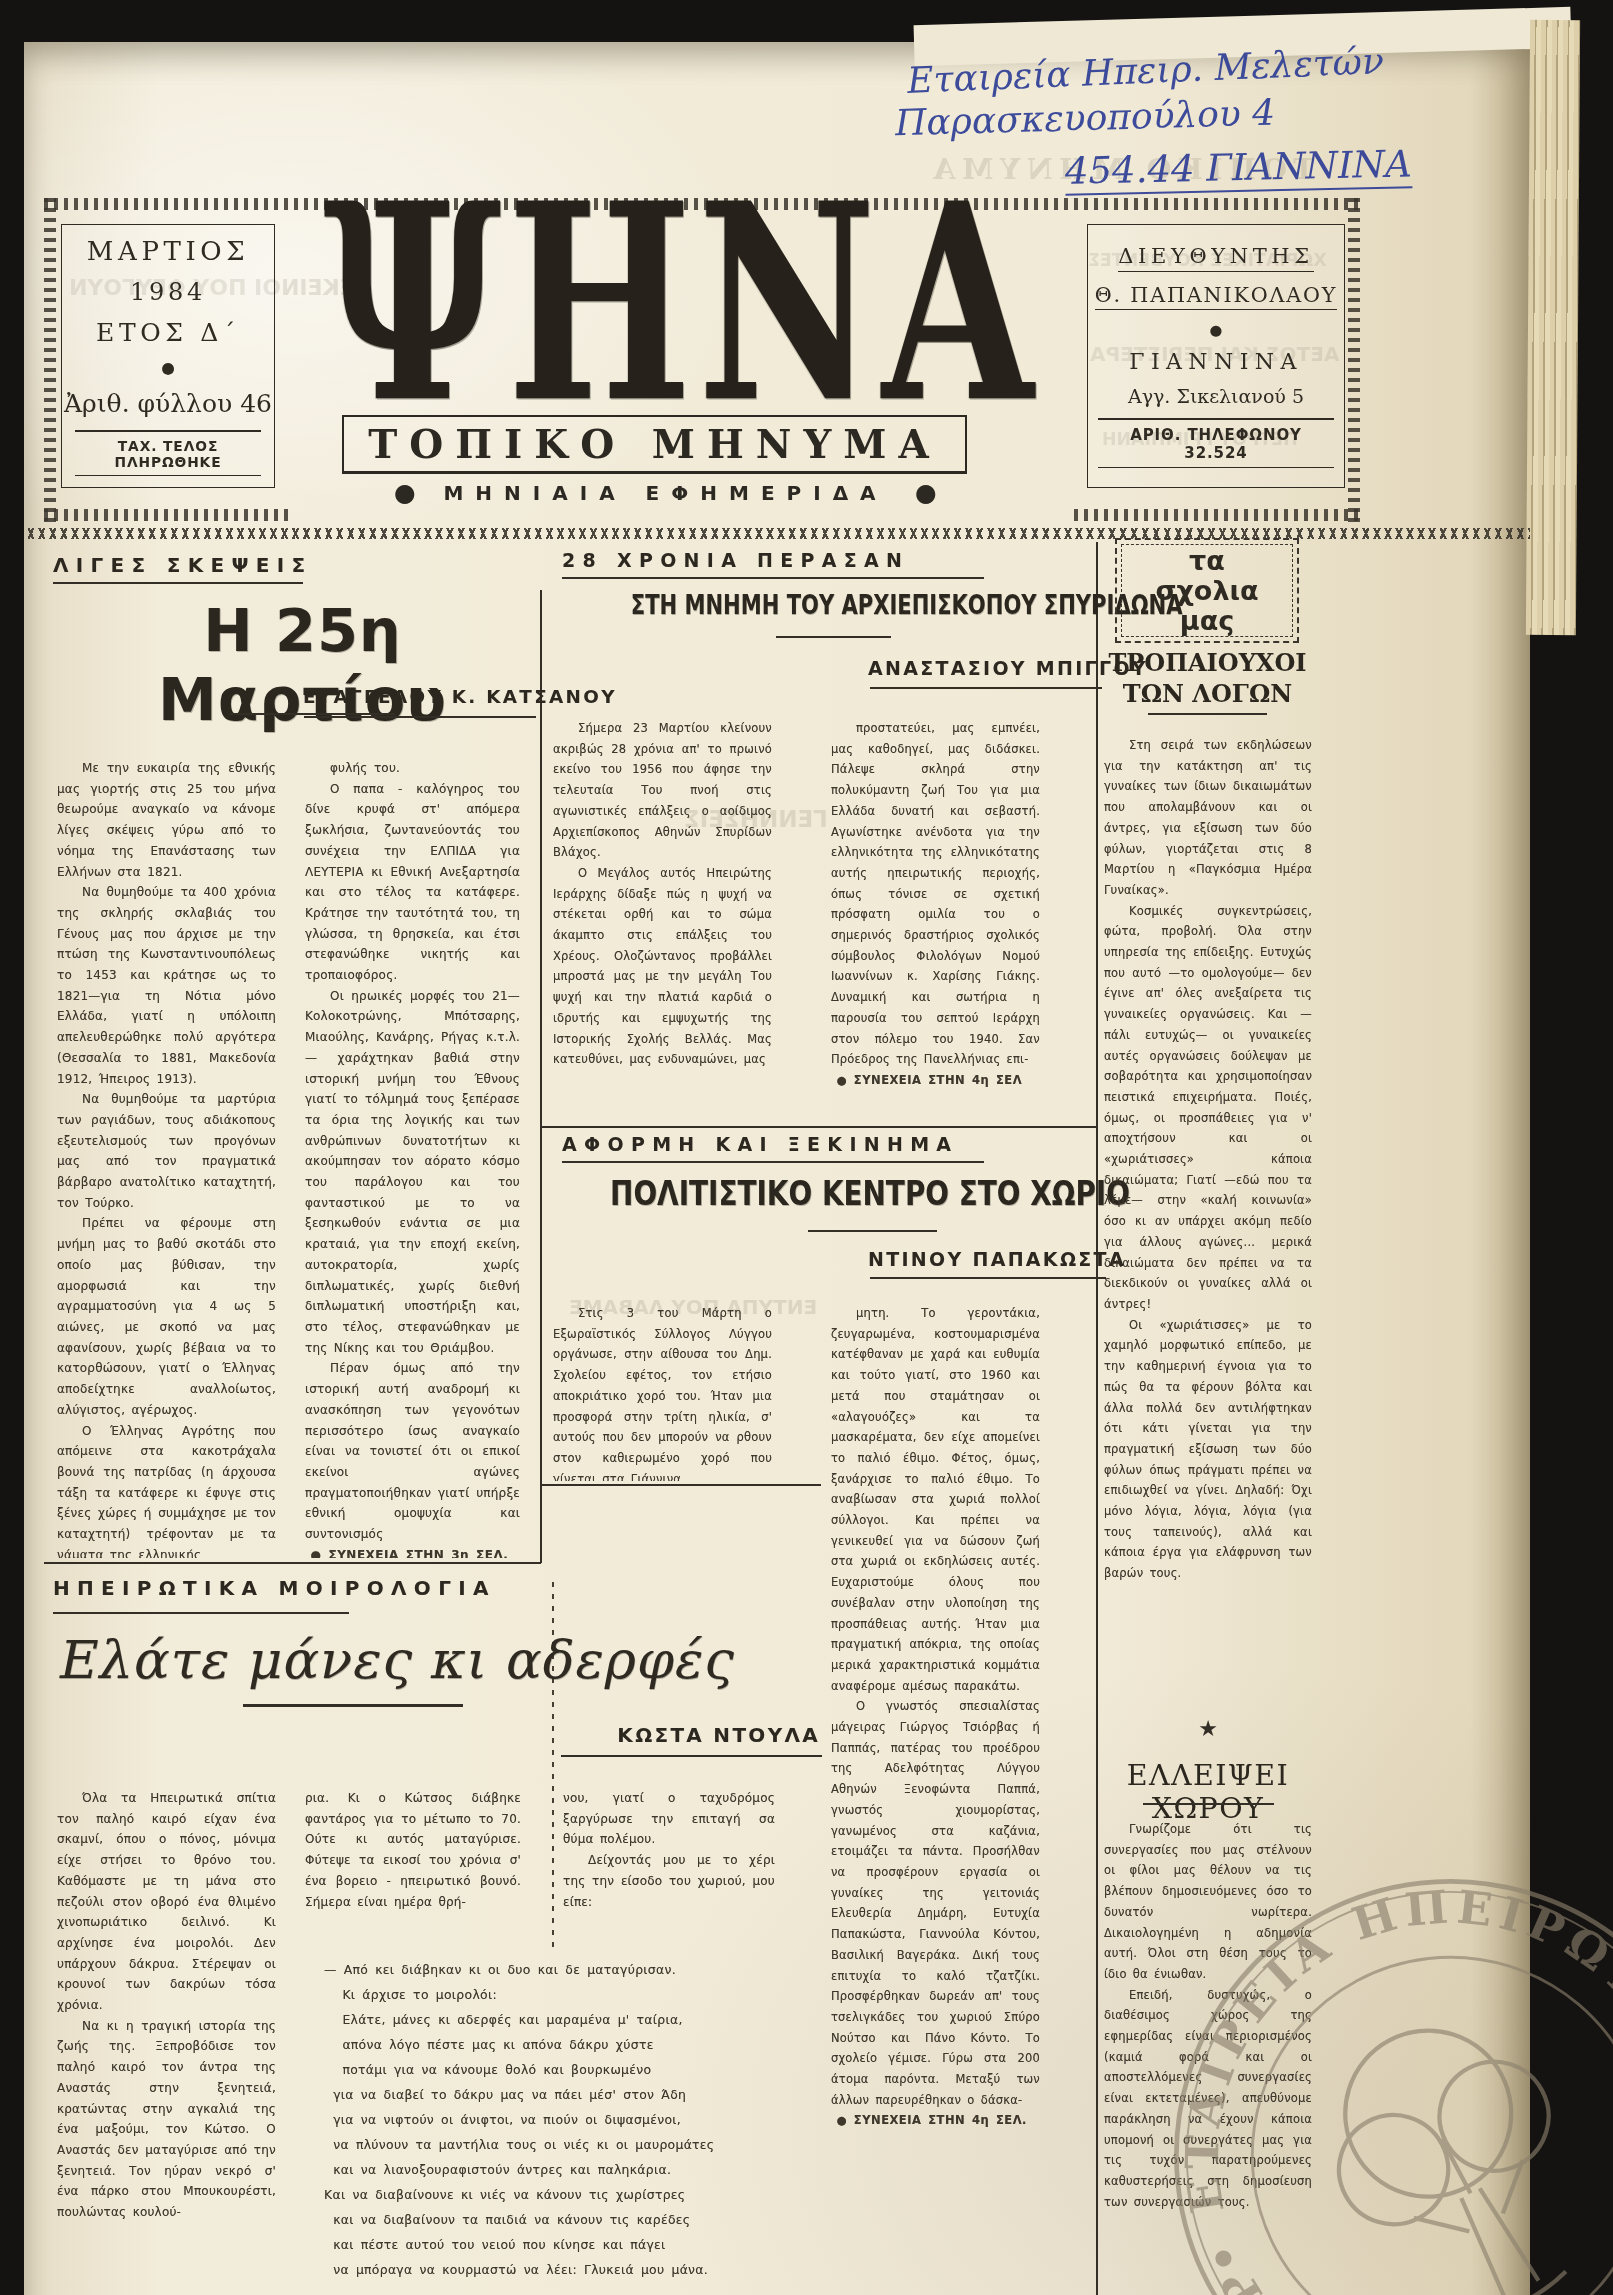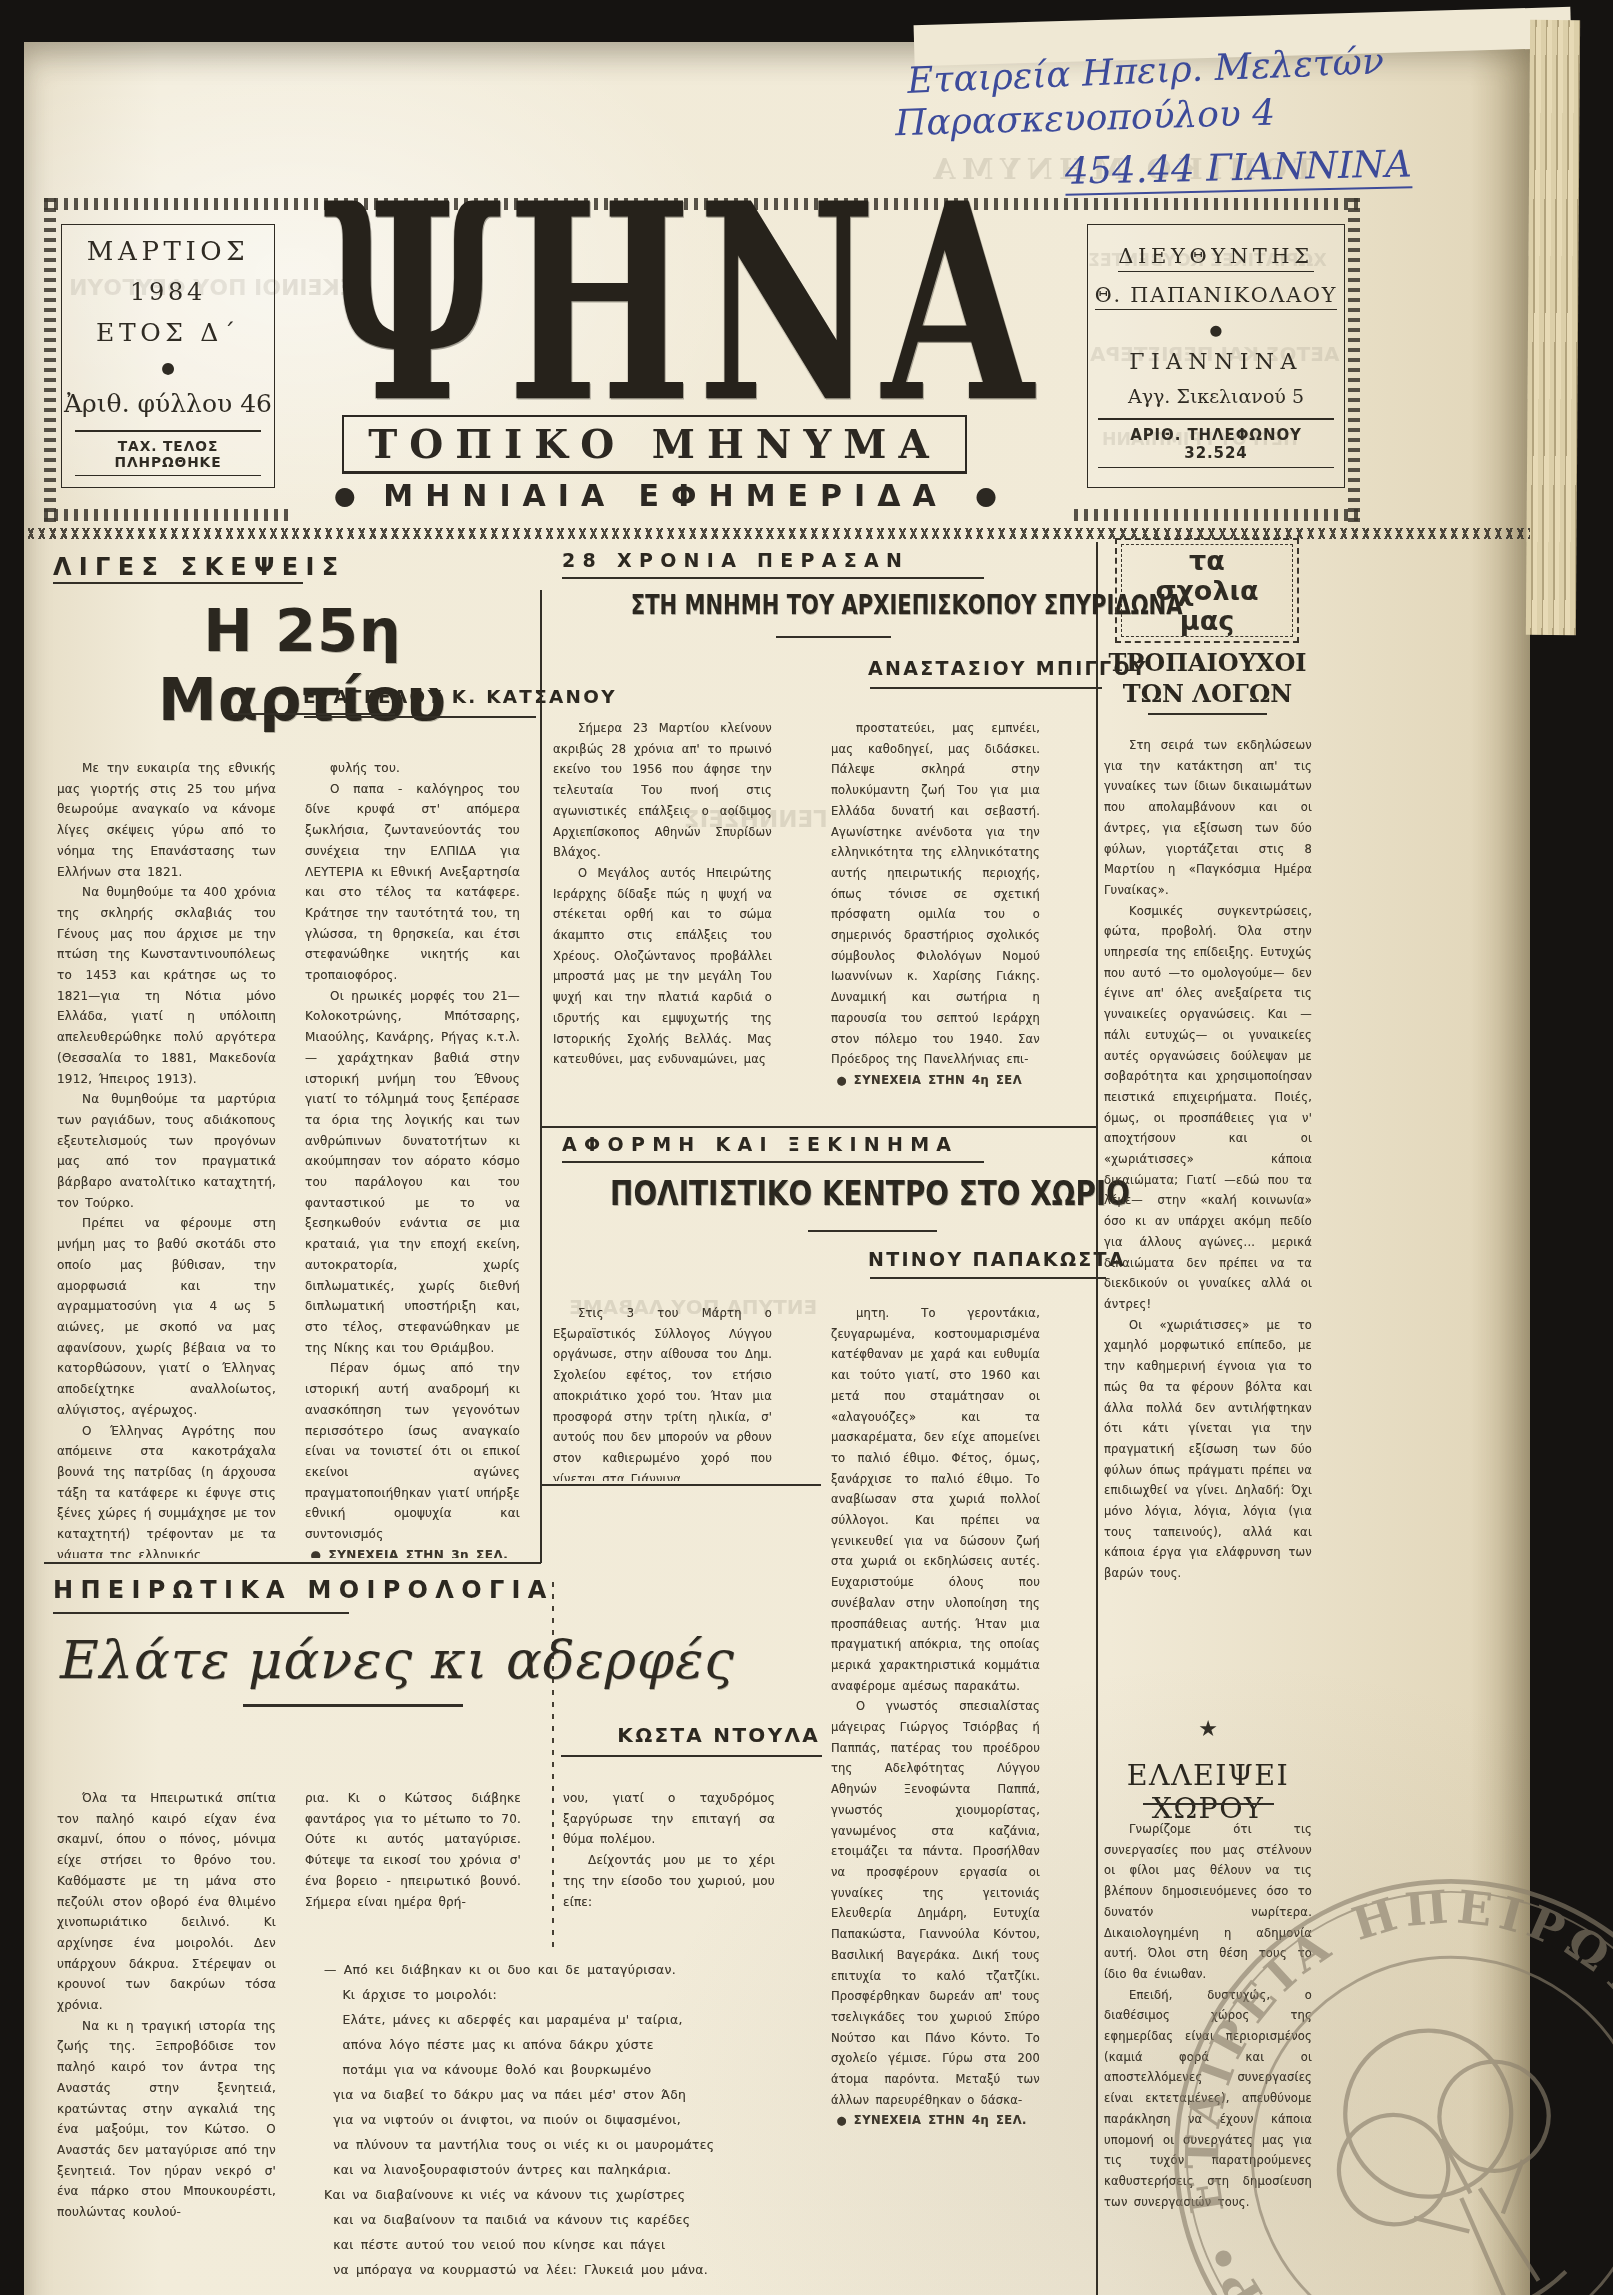--- a/index.html
+++ b/index.html
@@ -24,21 +24,21 @@
   .hrule{background:#332f27;height:2.3px;}
   .vrule{background:#332f27;width:1.8px;}
   .vdots{width:2.3px;background:repeating-linear-gradient(0deg,#453f34 0 4.6px,transparent 4.6px 12px);}
 
   .mast-box{border:1.8px solid #2f2b23;background:rgba(255,255,255,.12);
     display:flex;flex-direction:column;align-items:center;color:#2f2b23;
     font-family:"DejaVu Serif",serif;text-align:center;}
   .serif{font-family:"DejaVu Serif",serif;}
   .sans{font-family:"DejaVu Sans",sans-serif;}
 
-  .kicker{font-weight:bold;font-size:24px;letter-spacing:7.3px;color:#2c2820;white-space:nowrap;}
+  .kicker{font-weight:bold;font-size:20px;letter-spacing:7.3px;color:#2c2820;white-space:nowrap;}
   .byline{font-weight:bold;font-size:18.4px;letter-spacing:2.3px;color:#2c2820;white-space:nowrap;}
 
   .col{position:absolute;text-align:justify;color:#3d372c;font-size:12px;line-height:20.7px;
        letter-spacing:0.2px;word-spacing:2.3px;overflow:hidden;
        text-shadow:0 0 0.5px rgba(60,52,40,.45);}
   .col p{margin:0;text-indent:25px;}
   .col p.cont{font-weight:bold;text-indent:5.5px;letter-spacing:0.5px;}
   .narrow{font-size:11.5px;line-height:20.7px;}
 
   .ghost{position:absolute;color:#6e6656;opacity:.16;filter:blur(0.6px);
@@ -87,21 +87,21 @@
   <span class="serif" style="display:inline-block;font-weight:bold;font-size:271px;line-height:239px;color:#26221b;
            letter-spacing:8.3px;transform:scaleX(.72);transform-origin:50% 0;
            text-shadow:1.4px 1.4px 0 rgba(38,34,27,.35), -0.9px 0.9px 0.9px rgba(38,34,27,.25);">ΨΗΝΑ</span>
 </div>
 <div class="abs" style="left:342px;top:415px;width:621px;height:54px;border:2.3px solid #2c2822;border-bottom-width:3.2px;
             display:flex;align-items:center;justify-content:center;">
   <span class="serif" style="font-size:39px;letter-spacing:12px;color:#2c2822;font-weight:bold;">ΤΟΠΙΚΟ ΜΗΝΥΜΑ</span>
 </div>
 <div class="abs" style="left:257px;top:478px;width:817px;text-align:center;display:flex;align-items:center;justify-content:center;gap:27.5px;">
   <span style="font-size:25px;color:#2c2822;">●</span>
-  <span class="sans" style="font-size:30px;font-weight:bold;letter-spacing:12px;color:#2c2822;">ΜΗΝΙΑΙΑ ΕΦΗΜΕΡΙΔΑ</span>
+  <span class="sans" style="font-size:20px;font-weight:bold;letter-spacing:12px;color:#2c2822;">ΜΗΝΙΑΙΑ ΕΦΗΜΕΡΙΔΑ</span>
   <span style="font-size:25px;color:#2c2822;">●</span>
 </div>
 
 <div class="abs mast-box" style="left:1087px;top:224px;width:256px;height:262px;justify-content:center;gap:11px;">
   <div style="font-size:21px;letter-spacing:4.6px;border-bottom:1.4px solid #2f2b23;padding-bottom:2.8px;">ΔΙΕΥΘΥΝΤΗΣ</div>
   <div style="font-size:20.7px;letter-spacing:1.8px;border-bottom:1.4px solid #2f2b23;padding-bottom:2.8px;">Θ. ΠΑΠΑΝΙΚΟΛΑΟΥ</div>
   <div style="font-size:14.7px;">●</div>
   <div style="font-size:22px;letter-spacing:6.4px;">ΓΙΑΝΝΙΝΑ</div>
   <div style="font-size:19px;">Αγγ. Σικελιανού 5</div>
   <div style="width:92%;border-top:2.3px solid #2f2b23;border-bottom:1.8px solid #2f2b23;padding:5.5px 0;">

